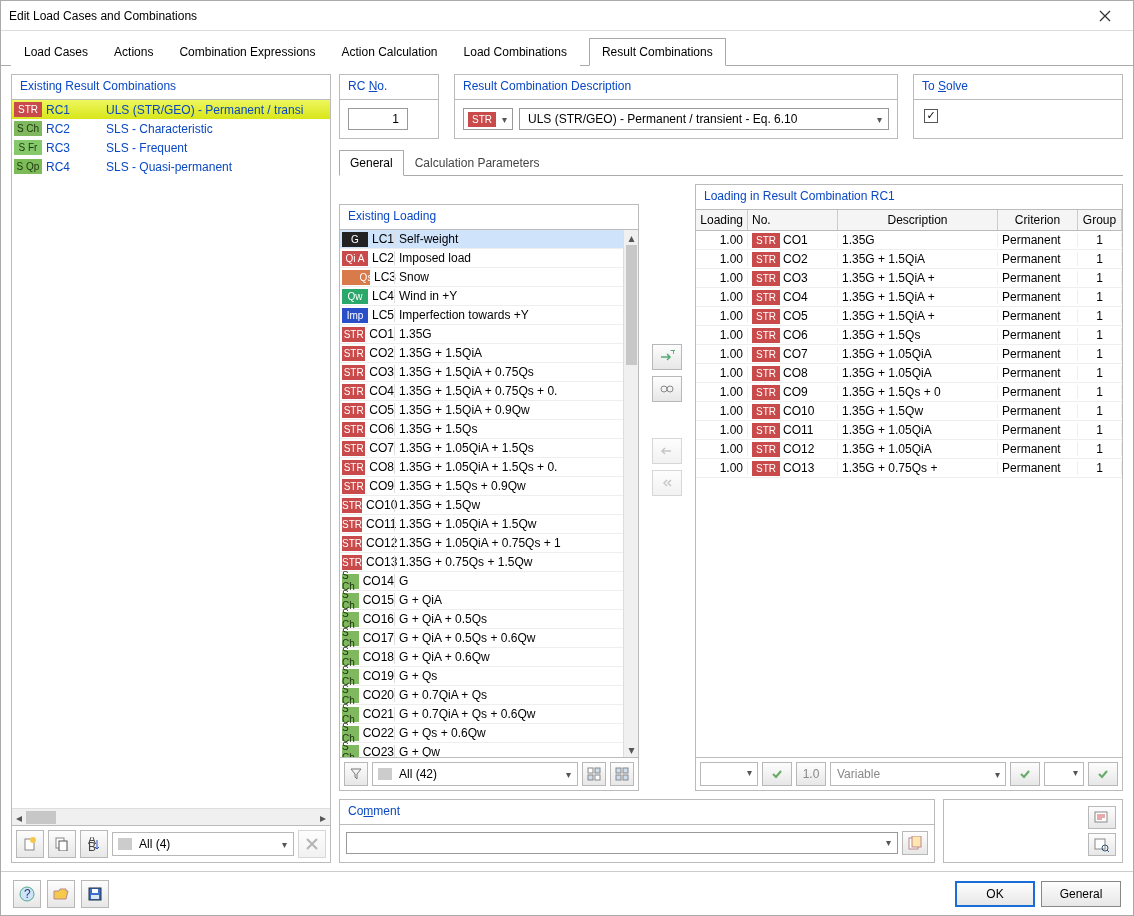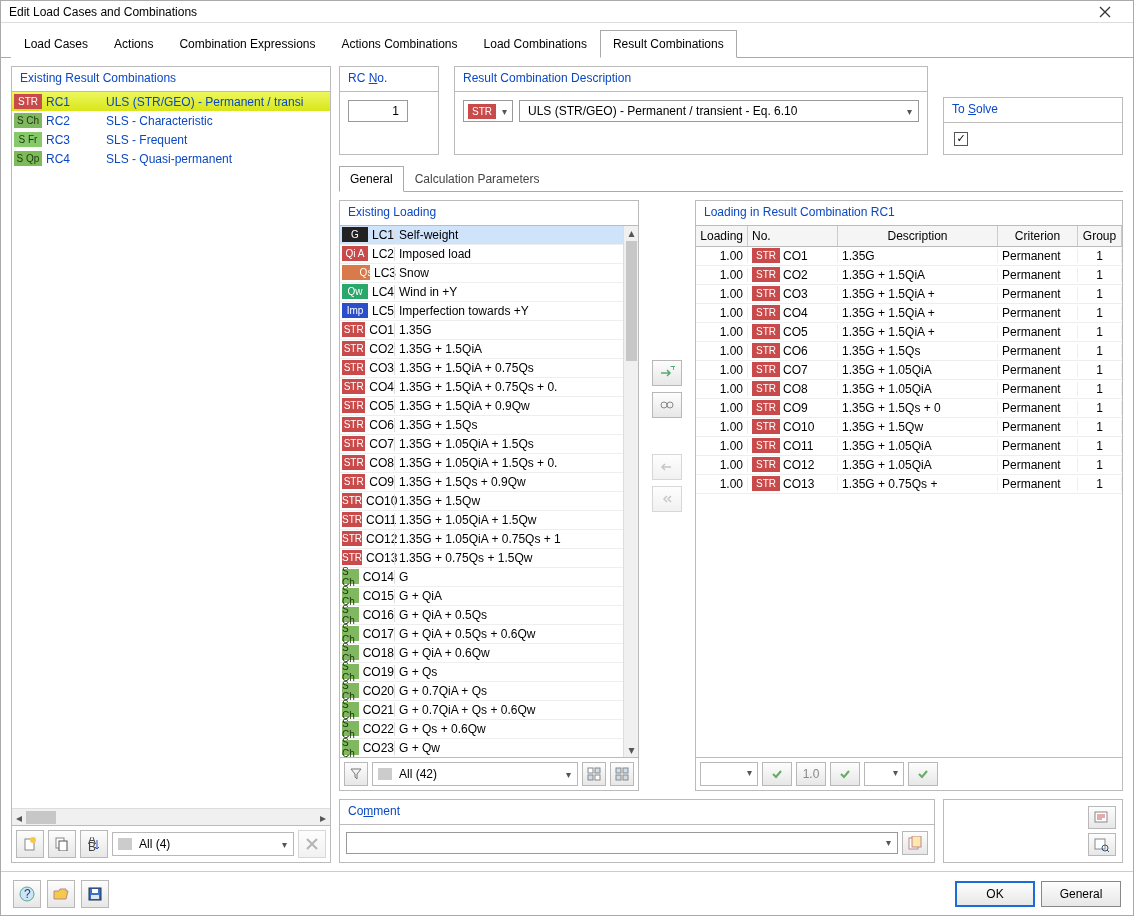--- a/index.html
+++ b/index.html
@@ -1,24 +1,24 @@
 <!DOCTYPE html>
 <html><head>
 <meta charset="utf-8">
 <style>
 * { box-sizing: border-box; margin: 0; padding: 0; font-family: "Segoe UI", Tahoma, Arial, sans-serif; font-size: 12px; }
 body { background: #fff; width: 1134px; height: 916px; overflow: hidden; }
 .dialog { width: 1134px; height: 916px; border: 1px solid #aaa; display: flex; flex-direction: column; background: #fff; }
-.titlebar { height: 22px; display: flex; align-items: center; padding: 0 8px; background: #fff; border-bottom: 1px solid #ddd; }
+.titlebar { height: 30px; display: flex; align-items: center; padding: 0 8px; background: #fff; border-bottom: 1px solid #ddd; }
 .titlebar .title { flex: 1; font-size: 12px; }
 .titlebar .close { width: 40px; height: 28px; display: flex; align-items: center; justify-content: center; cursor: pointer; }
 
 .tabbar { display: flex; border-bottom: 1px solid #aaa; padding: 6px 10px 0 10px; gap: 0; }
 .tabbar .tab { padding: 6px 12px 6px 12px; border: 1px solid transparent; cursor: pointer; color: #000; border-bottom: none; position: relative; top: 1px; background:#fff;}
-.tabbar .tab.active { border-color: #aaa; background: #fff; border-bottom: 1px solid #fff; font-weight: normal; }
+.tabbar .tab.active { border-color: #aaa; background: #fff; border-bottom: 1px solid #fff; font-weight: normal; margin-left: 9px; }
 
 .main { flex: 1; display: flex; padding: 8px 10px; gap: 8px; overflow: hidden; }
 
 .panel { border: 1px solid #bbb; display: flex; flex-direction: column; position: relative; background:#fff;}
 .panel-header { color: #0a48c4; font-size: 12px; padding: 4px 8px 6px 8px; border-bottom:1px solid #bbb; background:#fff;}
 .panel-header .underline { text-decoration: underline; }
 
 
 .col-left { width: 320px; display: flex; flex-direction: column; gap: 0; }
 .rc-list { flex:1; overflow:auto; background:#fff; }
@@ -54,32 +54,32 @@
 .col-right { flex:1; display:flex; flex-direction:column; gap:8px; min-width:0;}
 .toprow { display:flex; gap:15px; }
 .panel.rcno { width:100px; }
 .rcno .numbox { margin:8px; border:1px solid #999; height:22px; width:60px; display:flex; align-items:center; justify-content:flex-end; padding:0 8px; background:#fff;}
 .panel.desc { flex:1; }
 .desc-row{ display:flex; align-items:center; gap:6px; padding:8px;}
 .ds-badge-combo{ width:50px; height:22px; border:1px solid #999; display:flex; align-items:center; padding-left:4px; position:relative; background:#fff; cursor:pointer;}
 .ds-badge-combo::after{content:"▾"; position:absolute; right:5px; font-size:10px; color:#555;}
 .ds-text-combo{ flex:1; height:22px; border:1px solid #999; display:flex; align-items:center; position:relative; padding:0 20px 0 8px; background:#fff; cursor:pointer;}
 .ds-text-combo::after{content:"▾"; position:absolute; right:6px; font-size:10px; color:#555;}
-.panel.solve{ width:180px;margin-top:31px;}
+.panel.solve{ width:210px;}
 .solve-body{ padding:8px 10px; }
 .chk{ width:14px; height:14px; border:1px solid #555; display:inline-flex; align-items:center; justify-content:center; background:#fff; cursor:pointer; font-size:11px; line-height:1;}
 
 
 .subtabbar{ display:flex; border-bottom:1px solid #aaa; padding: 0 0 0 0; margin-top:2px;}
 .subtabbar .tab{ padding:5px 10px; border:1px solid #aaa; background:#fff; border-bottom:none; position:relative; top:1px; cursor:pointer;}
 .subtabbar .tab.inactive{ border-color:transparent; background:transparent; color:#444;}
 .subtabbar .tab.active{ background:#fff; border-bottom:1px solid #fff;}
 
 .midrow{ flex:1; display:flex; gap:8px; min-height:0;}
-.panel.loadlist{ width:300px; display:flex; flex-direction:column;}
+.panel.loadlist{ width:300px; display:flex; flex-direction:column;margin-top:20px;}
 .panel.loadlist .panel-header, .panel.rcload .panel-header { color:#0a48c4;}
 .ll-body{ flex:1; display:flex; min-height:0;}
 .ll-rows{ flex:1; overflow:hidden; }
 .ll-rows .row{ display:flex; align-items:center; height:19px; border-bottom:1px solid #eee; }
 .ll-rows .row.sel{ background:#cfe3fb;}
 .ll-rows .row .id{ width:54px; padding-left:2px; display:flex; align-items:center;}
 .ll-rows .row .id .badge{ width:28px; }
 .ll-rows .row .txt{ flex:1; padding-left:4px; border-left:1px solid #ddd; white-space:nowrap; overflow:hidden;}
 .ll-scroll{ width:15px; background:#f0f0f0; border-left:1px solid #ddd; position:relative;}
 .ll-scroll .thumb{ position:absolute; left:2px; top:15px; width:11px; height:120px; background:#c7c7c7;}
@@ -137,21 +137,21 @@
       <svg width="12" height="12" viewBox="0 0 12 12">
           <path d="M1 1 L11 11 M11 1 L1 11" stroke="#333" stroke-width="1.3"></path>
         </svg>
     </div>
   </div>
 
   <div class="tabbar" id="main-tabs">
       <div class="tab">Load Cases</div>
       <div class="tab">Actions</div>
       <div class="tab">Combination Expressions</div>
-      <div class="tab">Actions Combinations</div>
+      <div class="tab">Action Calculation</div>
       <div class="tab">Load Combinations</div>
       <div class="tab active">Result Combinations</div>
     </div>
 
   <div class="main">
 
     <div class="col-left panel">
       <div class="panel-header">Existing Result Combinations</div>
       <div class="rc-list" id="rc-list">
           <div class="rc-row sel">
@@ -651,20 +651,23 @@
           <div class="rc-foot">
             <div class="fbox"></div>
             <div class="ro">
                 <svg width="12" height="12">
                   <path d="M2 6 L5 9 L10 3" stroke="#6a6" fill="none" stroke-width="2"></path>
                 </svg>
               </div>
             <div class="ro">
                 <span>1.0</span>
               </div>
+            <div class="varbox">
+                <span>Variable</span>
+              </div>
             <div class="ro">
                 <svg width="12" height="12">
                   <path d="M2 6 L5 9 L10 3" stroke="#6a6" fill="none" stroke-width="2"></path>
                 </svg>
               </div>
             <div class="fbox" style="width:40px"></div>
             <div class="ro">
                 <svg width="12" height="12">
                   <path d="M2 6 L5 9 L10 3" stroke="#6a6" fill="none" stroke-width="2"></path>
                 </svg>

